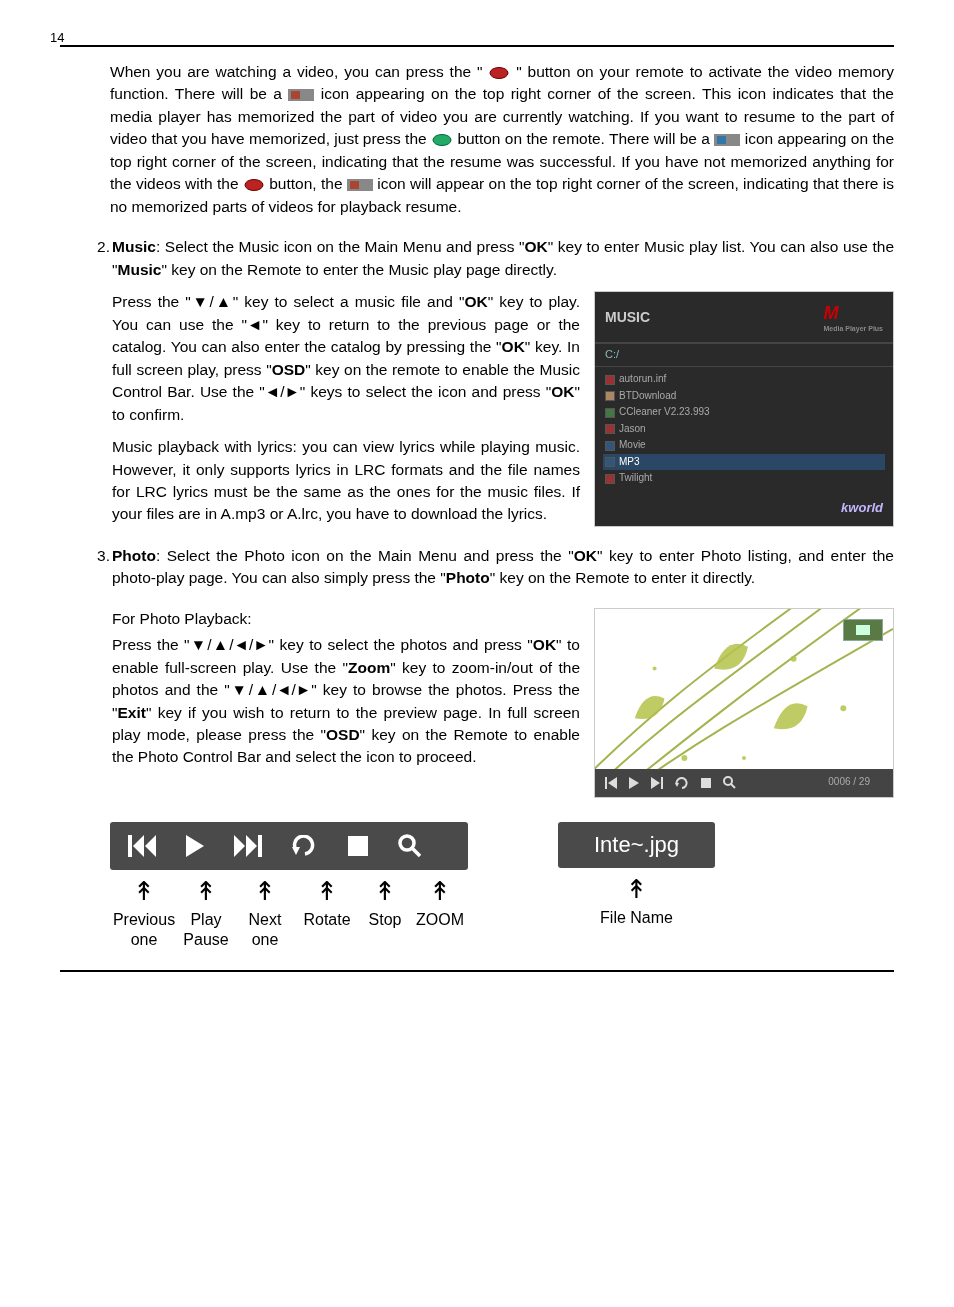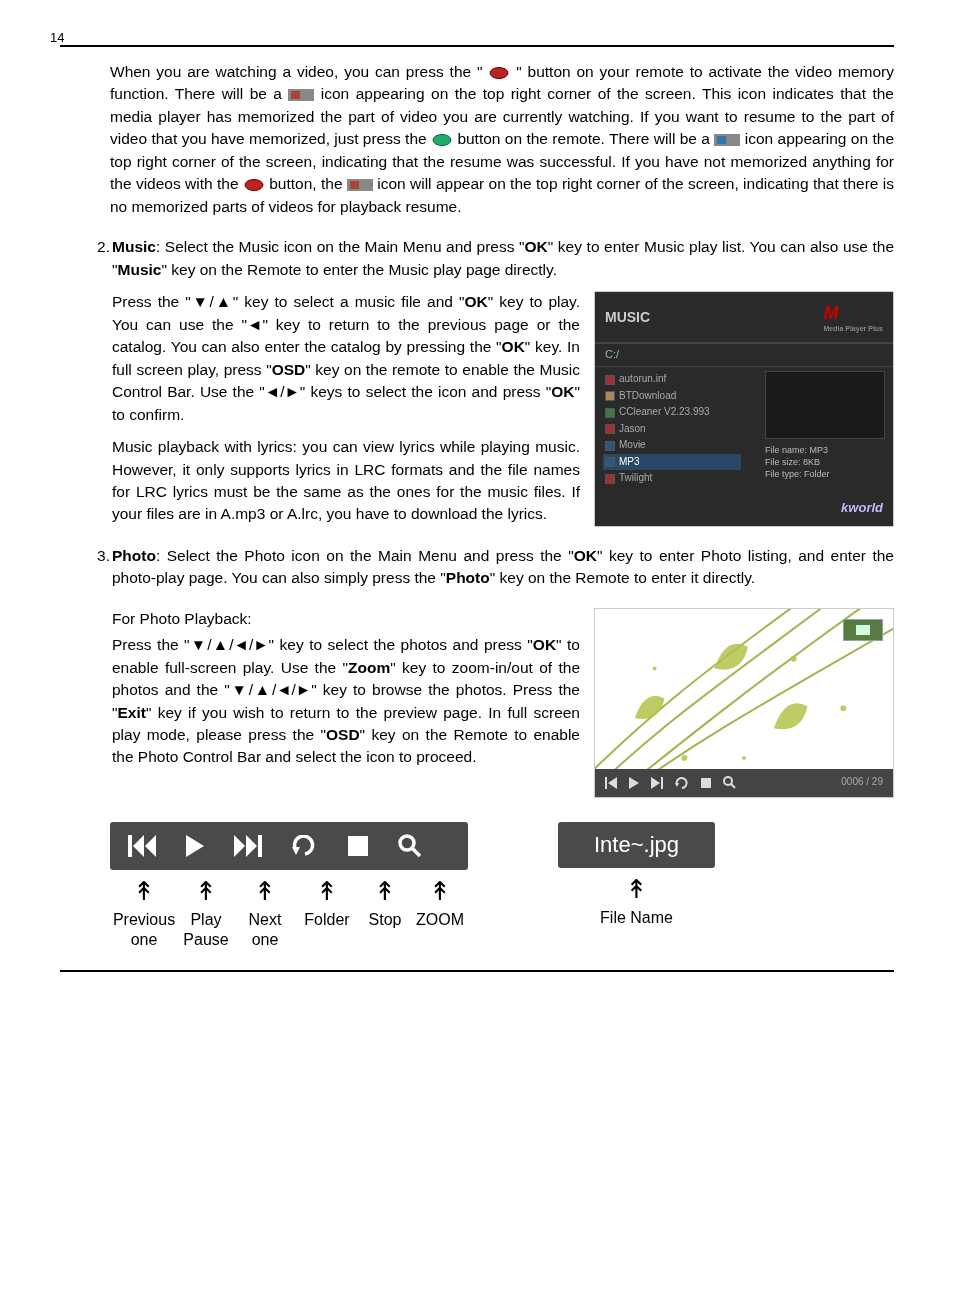--- a/index.html
+++ b/index.html
@@ -21,38 +21,38 @@
   .two-col .right { flex-shrink: 0; }
   .inline-icon { display: inline-block; vertical-align: middle; }
   .footer-text { font-size: 12px; }
 
   
   .music-shot { width: 300px; border: 1px solid #ccc; background:#2a2a2a; }
   .music-top { display:flex; justify-content:space-between; align-items:center; padding:8px 10px; color:#ccc; font-weight:bold; font-size:14px; border-bottom:2px solid #444;}
   .m-logo { color:#c00; font-weight:bold; font-size:18px; font-style:italic;}
   .m-sub { font-size:7px; color:#888; margin-top:-2px;}
   .music-bread { color:#8bb; font-size:11px; padding:3px 10px; border-bottom:1px solid #444;}
-  .music-body { display:flex; padding:4px 8px 8px 8px; gap:24px;}
+  .music-body { display:flex; padding:4px 8px 8px 8px; gap:24px;align-items:center;}
   .music-list { flex:1; font-size:10px; color:#aaa; }
   .ml-row { display:flex; align-items:center; padding:1px 2px; gap:4px;}
   .ml-row.sel { background:#2a4766; color:#fff; }
   .sq { width:10px; height:10px; display:inline-block; border:1px solid #555; background:#357; flex-shrink:0;}
   .sq.r{background:#933;} .sq.g{background:#474;} .sq.b{background:#357;} .sq.y{background:#a86;}
   .music-right { width:120px; }
   .prev { width:120px; height:68px; background:#1a1a1a; border:1px solid #444;}
   .music-meta { font-size:9px; color:#bbb; margin-top:6px; line-height:1.3;}
   .music-foot { text-align:right; padding:4px 10px 8px; color:#c4b5fd; font-style:italic; font-size:13px; font-weight:bold;}
 
   
   .photo-shot { width:300px; height:190px; background:#fff; border:1px solid #ccc; position:relative; overflow:hidden;}
   .photo-shot svg.bg { position:absolute; inset:0; }
   .photo-badge { position:absolute; top:10px; right:10px; width:40px; height:22px; background:#5a7a45; border:1px solid #8a9; display:flex; align-items:center; justify-content:center;}
   .photo-badge-inner{ width:14px; height:10px; background:#cfd;}
   .photo-bar { position:absolute; left:0; right:0; bottom:0; height:28px; background:#444; display:flex; align-items:center; padding:0 10px; gap:12px; color:#ddd; font-size:12px;}
-  .photo-fname { position:absolute; right:10px; color:#aaa; font-size:10px;}
+  .photo-fname { position:absolute; right:23px; color:#aaa; font-size:10px;}
 
   
   .control-diagram { margin-top:24px; margin-left:50px; margin-right:10px; }
   .ctrl-bar-wrap { display:flex; gap:90px; align-items:flex-start; }
   .ctrl-bar-left { background:#4a4a4a; padding:12px 18px; display:flex; gap:30px; align-items:center; border-radius:3px;}
   .ctrl-bar-right { background:#4a4a4a; padding:10px 36px; color:#fff; font-size:22px; border-radius:3px; }
   .ctrl-icon { color:#fff; }
   .arrow-col { display:flex; flex-direction:column; align-items:center; font-size:15px; }
   .up-arrow { font-size:26px; line-height:1; margin-bottom:6px;}
   .label-row { text-align:center; font-size:16px; line-height:1.25;}
@@ -142,28 +142,20 @@
                       <span>Movie</span>
                     </div>
                   <div class="ml-row sel">
                       <span class="sq b"></span>
                       <span>MP3</span>
                     </div>
                   <div class="ml-row">
                       <span class="sq r"></span>
                       <span>Twilight</span>
                     </div>
-                </div>
-                <div class="music-right">
-                  <div class="prev"></div>
-                  <div class="music-meta">
-                    <div>File name: MP3</div>
-                    <div>File size: 8KB</div>
-                    <div>File type: Folder</div>
-                  </div>
                 </div>
               </div>
               <div class="music-foot">kworld</div>
             </div>
           </div>
         </div>
       </div>
     </div>
   </div>
 
@@ -274,21 +266,21 @@
           <div class="arrow-col" style="width:56px;">
             <div class="up-arrow">↟</div>
             <div class="label-row">Play<br>Pause</div>
           </div>
           <div class="arrow-col" style="width:62px;">
             <div class="up-arrow">↟</div>
             <div class="label-row">Next<br>one</div>
           </div>
           <div class="arrow-col" style="width:62px;">
             <div class="up-arrow">↟</div>
-            <div class="label-row">Folder</div>
+            <div class="label-row">Rotate</div>
           </div>
           <div class="arrow-col" style="width:54px;">
             <div class="up-arrow">↟</div>
             <div class="label-row">Stop</div>
           </div>
           <div class="arrow-col" style="width:56px;">
             <div class="up-arrow">↟</div>
             <div class="label-row">ZOOM</div>
           </div>
         </div>

